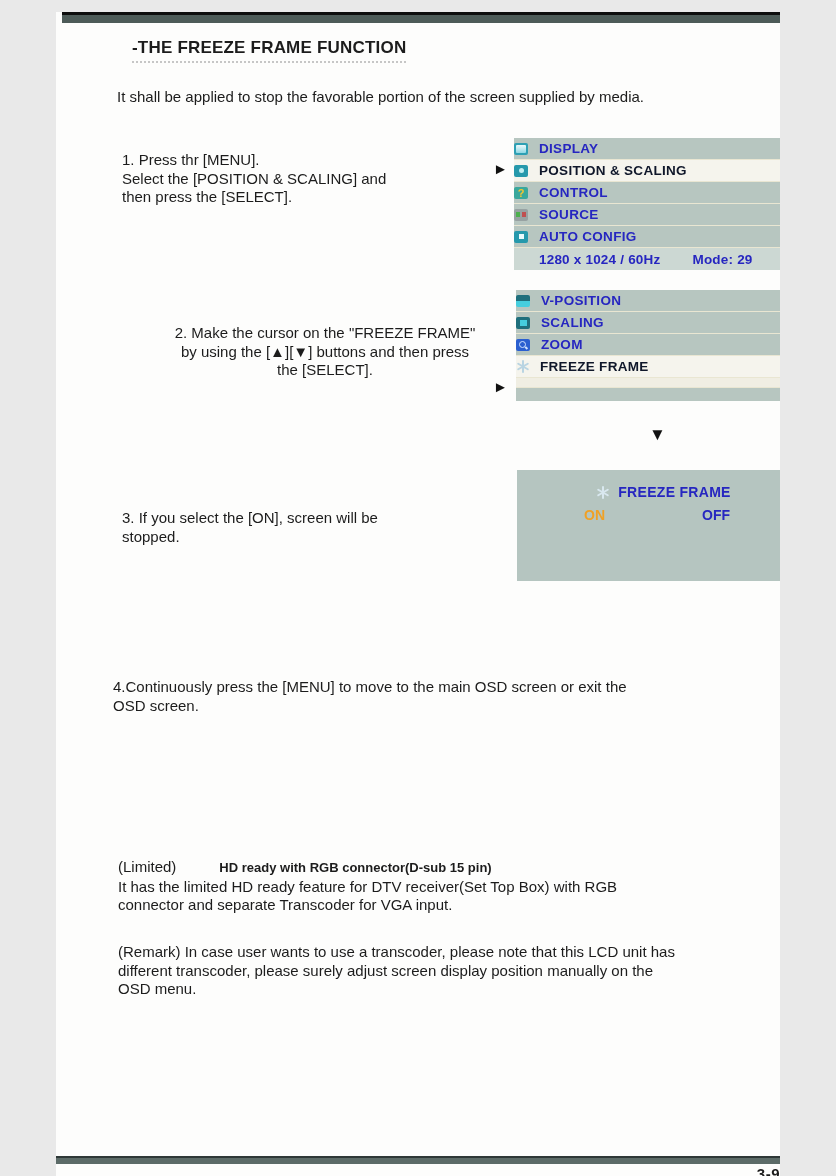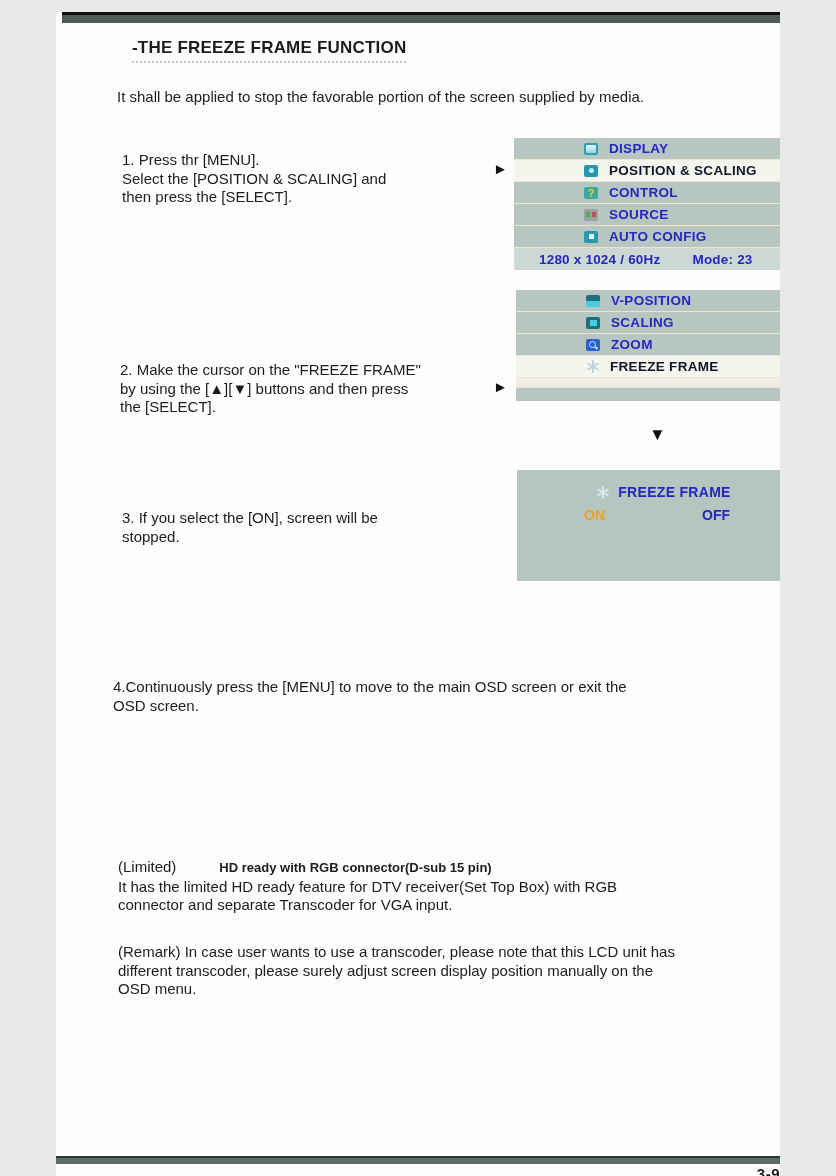--- a/index.html
+++ b/index.html
@@ -14,38 +14,38 @@
   .bottom-bar{position:absolute;left:0;right:0;top:1144px;height:6px;
     background:#5c6b68;border-top:2px solid #2e3837;}
   .page-number{position:absolute;left:0;right:0;top:1153px;text-align:right;
     font-size:15px;font-weight:bold;letter-spacing:.5px;}
   
   .doc-title{position:absolute;left:76px;top:26px;font-size:17px;font-weight:bold;
     letter-spacing:.2px;border-bottom:2px dotted #c6c6c6;padding-bottom:3px;}
   .intro{position:absolute;left:61px;top:76px;font-size:15px;}
   .txt{position:absolute;font-size:15px;line-height:18.5px;}
   .step1{left:66px;top:139px;width:400px;}
-  .step2{left:64px;top:349px;width:410px;}
+  .step2{left:64px;top:312px;width:410px;text-align:center;}
   .step3{left:66px;top:497px;width:400px;}
   .step4{left:57px;top:666px;width:760px;}
   .limited{left:62px;top:846px;width:740px;}
   .remark{left:62px;top:931px;width:760px;}
   .limited .bold{font-weight:bold;font-size:13px;padding-left:43px;}
   
   .ptr{position:absolute;font-size:15px;color:#111;}
   .ptr-1{left:437px;top:148px;}
   .ptr-2{left:437px;top:366px;}
   .down-arrow{position:absolute;left:593px;top:413px;font-size:17px;color:#111;}
   
   .osd{position:absolute;background:#e9e6d2;}
   .osd-1{left:458px;top:126px;width:300px;}
   .osd-2{left:460px;top:278px;width:293px;}
   .osd-3{left:461px;top:458px;width:293px;height:111px;background:#b5c5c0;}
   .osd-row{height:21px;margin-bottom:1px;background:#b7c6c0;
-    display:flex;align-items:center;padding-left:70px;gap:11px;}
+    display:flex;align-items:center;gap:11px;}
   .osd-row:last-child{margin-bottom:0;}
   .osd-row.hl{background:#f5f4ed;}
   .osd-label{font-size:13.5px;font-weight:bold;letter-spacing:.3px;color:#2626c0;}
   .osd-row.hl .osd-label{color:#0f172a;}
   .osd-spacer{height:9px;background:#f0eee3;margin-bottom:1px;}
   .osd-strip{height:13px;background:#b7c6c0;}
   .osd-status{height:22px;background:#ccd8d3;display:flex;align-items:center;
     padding:0 0 0 25px;}
   .osd-status .osd-label{letter-spacing:.2px;}
   .status-right{margin-left:32px;}
@@ -121,21 +121,21 @@
     <div class="osd-row">
       <span class="ic ic-source"></span>
       <span class="osd-label">SOURCE</span>
     </div>
     <div class="osd-row">
       <span class="ic ic-autoconfig"></span>
       <span class="osd-label">AUTO CONFIG</span>
     </div>
     <div class="osd-status">
       <span class="osd-label">1280 x 1024 / 60Hz</span>
-      <span class="osd-label status-right">Mode: 23</span>
+      <span class="osd-label status-right">Mode: 29</span>
     </div>
   </div>
 
   <div class="txt step2">
     <div>2. Make the cursor on the "FREEZE FRAME"</div>
     <div>by using the [▲][▼] buttons and then press</div>
     <div>the [SELECT].</div>
   </div>
   <div class="ptr ptr-2">►</div>
 

